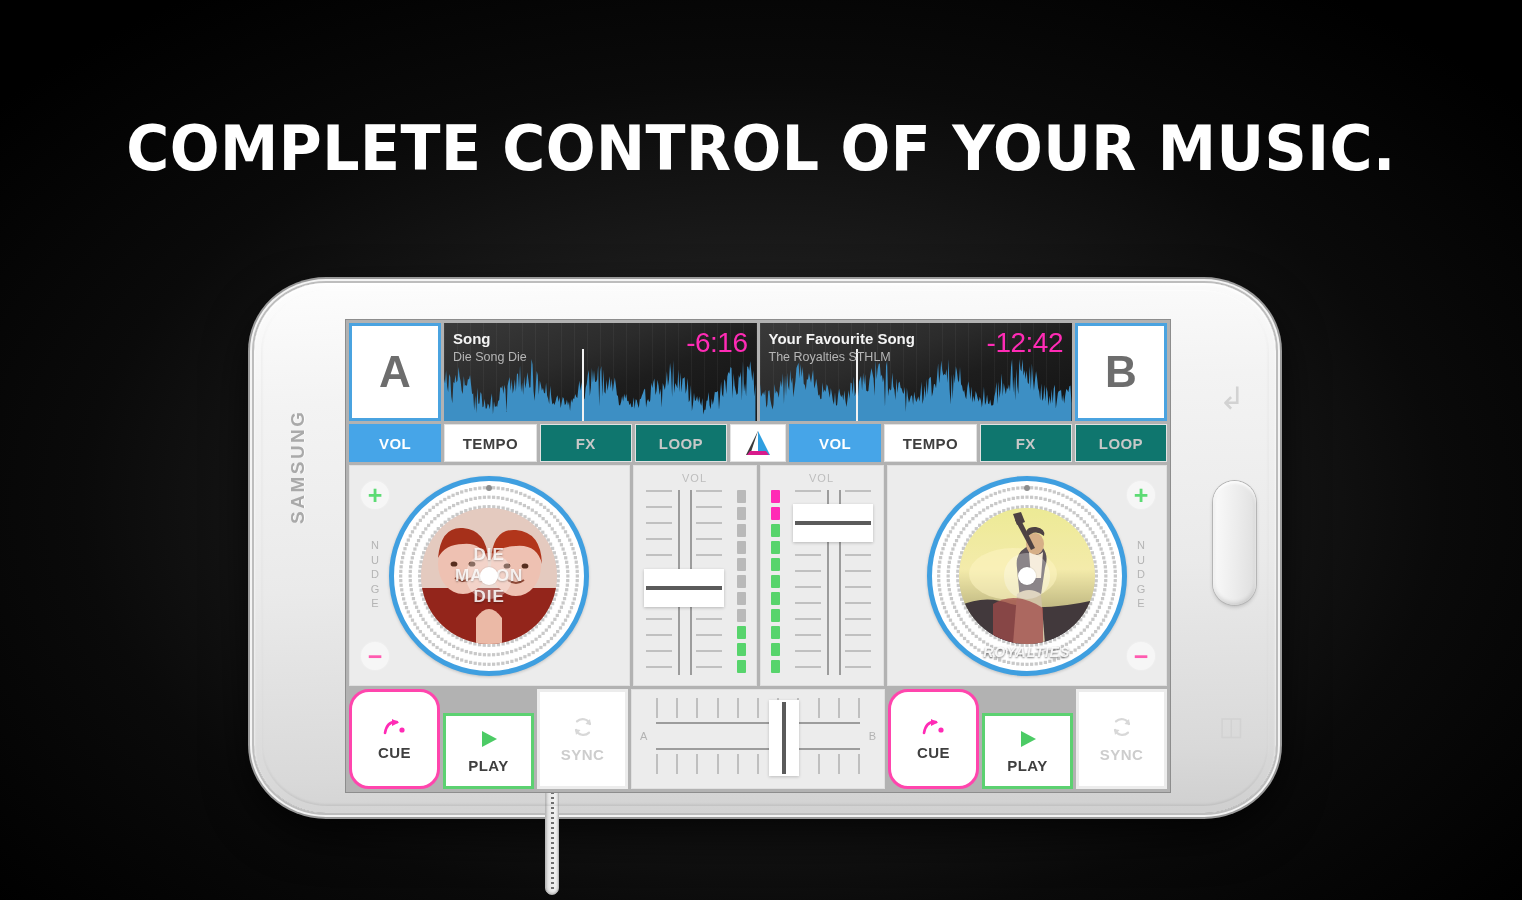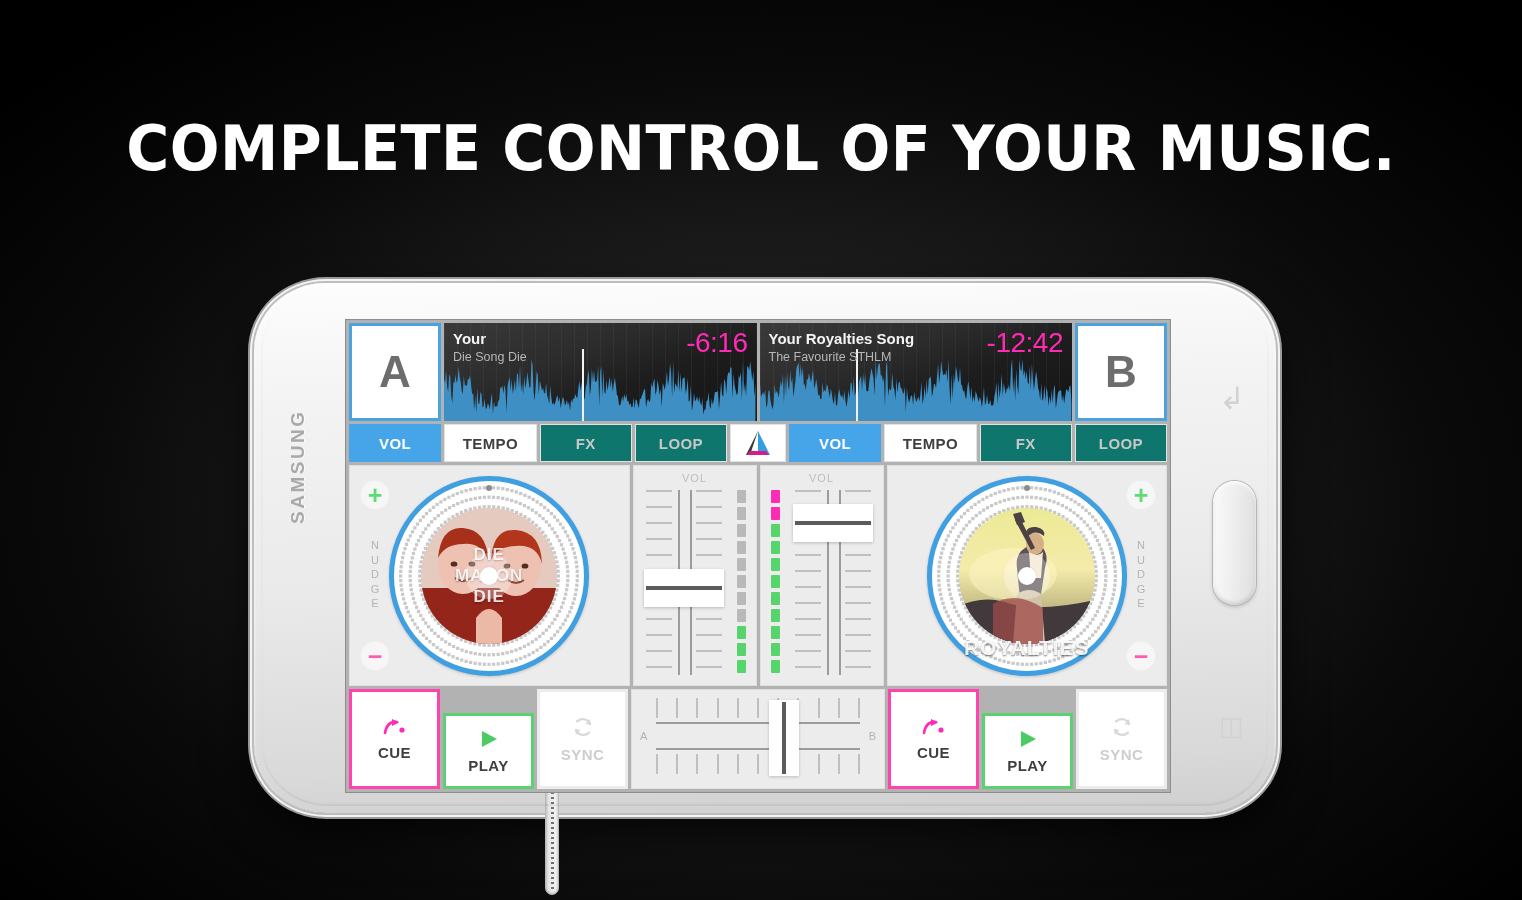--- a/index.html
+++ b/index.html
@@ -184,22 +184,23 @@
     border-radius:50%; background:#8c8c8c;
   }
   .art-label {
     position:absolute; inset:0; display:flex; flex-direction:column;
     align-items:center; justify-content:center;
     color:rgba(255,255,255,.85); font-size:17px; font-weight:bold; line-height:1.25;
     text-align:center; letter-spacing:1px; text-shadow:0 1px 2px rgba(0,0,0,.35);
   }
   .art-label-b {
     position:absolute; left:0; right:0; bottom:16px; text-align:center;
-    color:rgba(255,255,255,.9); font-size:21px; font-weight:bold; letter-spacing:1px;
+    color:rgba(255,255,255,.9); font-size:14px; font-weight:bold; letter-spacing:1px;
     text-shadow:0 1px 2px rgba(0,0,0,.5);
+    font-style:italic;
   }
 
   
   .fader-panel {
     width:124px; background:#ececec; border:1px solid #e0e0e0;
     position:relative;
   }
   .vol-cap { position:absolute; left:0; right:0; text-align:center; color:#bdbdbd; font-size:11px; letter-spacing:1px; }
   .tick-col { position:absolute; width:26px; }
   .tick { height:2px; background:#c0c0c0; margin-bottom:14px; }
@@ -216,21 +217,21 @@
 
   
   .bot-row { display:flex; gap:3px; height:100px; }
   .trans-group { flex:1; display:flex; gap:3px; }
   .tbtn {
     flex:1; background:#fff; display:flex; flex-direction:column;
     align-items:center; justify-content:center; gap:5px;
     font-size:15px; font-weight:bold; color:#3f3f3f; letter-spacing:.5px;
     border:3px solid #e6e6e6;
   }
-  .tbtn.cue { border-color:#ff45ad; }
+  .tbtn.cue { border-color:#ff45ad;border-radius:20px; }
   .tbtn.play { border-color:#5cd171;margin-top:24px; }
   .tbtn.sync { color:#cdcdcd; border-color:#ececec; }
   .xfader {
     width:254px; background:#ececec; border:1px solid #e0e0e0; position:relative;
   }
   .xf-ticks { position:absolute; display:flex; justify-content:space-between; }
   .xf-ticks i { display:block; width:2px; background:#bfbfbf; }
   .xf-rail { position:absolute; height:2px; background:#9c9c9c; }
   .xf-handle {
     position:absolute; width:30px; height:76px; background:#fff;
@@ -263,33 +264,33 @@
     <div class="deck-letter">
       <span>A</span>
     </div>
 
     <div class="wave-panel">
       <div class="grid"></div>
       <svg class="wave-svg" viewBox="0 0 300 64" preserveAspectRatio="none">
           <path d="M0 64 L0 22.1 L1 26.5 L2 13.3 L3 29.6 L4 35.0 L5 16.9 L6 20.1 L7 39.4 L8 46.3 L9 25.0 L10 26.3 L11 17.7 L12 25.6 L13 23.5 L14 10.1 L15 19.4 L16 24.5 L17 34.0 L18 37.0 L19 18.9 L20 28.7 L21 28.0 L22 29.1 L23 22.1 L24 22.4 L25 18.1 L26 27.8 L27 37.2 L28 36.3 L29 53.6 L30 38.3 L31 56.0 L32 30.5 L33 46.8 L34 46.6 L35 35.1 L36 36.9 L37 50.2 L38 49.6 L39 41.8 L40 51.6 L41 51.6 L42 46.4 L43 48.1 L44 52.3 L45 42.3 L46 36.2 L47 57.3 L48 44.2 L49 50.2 L50 48.7 L51 50.1 L52 43.9 L53 43.1 L54 30.0 L55 31.3 L56 28.4 L57 37.1 L58 27.8 L59 32.8 L60 55.1 L61 28.9 L62 23.9 L63 20.1 L64 33.8 L65 21.9 L66 36.5 L67 31.6 L68 22.2 L69 34.8 L70 17.3 L71 16.2 L72 31.0 L73 8.3 L74 34.9 L75 25.6 L76 37.7 L77 19.3 L78 31.5 L79 25.7 L80 15.2 L81 22.6 L82 30.7 L83 30.2 L84 2.0 L85 7.4 L86 34.3 L87 43.7 L88 29.9 L89 14.0 L90 18.1 L91 37.8 L92 23.5 L93 28.0 L94 33.8 L95 30.7 L96 35.7 L97 36.6 L98 25.7 L99 38.4 L100 41.7 L101 47.0 L102 28.8 L103 40.2 L104 47.4 L105 45.7 L106 48.1 L107 44.8 L108 40.4 L109 38.2 L110 45.0 L111 40.1 L112 51.1 L113 45.6 L114 39.9 L115 41.6 L116 47.9 L117 46.9 L118 42.4 L119 48.5 L120 44.6 L121 54.0 L122 41.9 L123 45.8 L124 41.3 L125 42.1 L126 36.9 L127 39.9 L128 40.9 L129 31.0 L130 23.6 L131 33.8 L132 24.9 L133 40.2 L134 40.3 L135 42.5 L136 30.8 L137 26.9 L138 18.2 L139 13.1 L140 39.1 L141 30.2 L142 11.1 L143 25.4 L144 13.1 L145 24.8 L146 24.9 L147 22.4 L148 8.2 L149 49.0 L150 14.5 L151 9.1 L152 39.5 L153 12.5 L154 35.1 L155 36.7 L156 22.7 L157 33.7 L158 27.1 L159 19.2 L160 31.4 L161 21.4 L162 34.7 L163 27.6 L164 20.6 L165 28.1 L166 37.9 L167 39.0 L168 48.0 L169 48.4 L170 45.1 L171 39.0 L172 44.4 L173 36.7 L174 41.5 L175 37.0 L176 44.2 L177 43.8 L178 48.2 L179 46.1 L180 50.2 L181 50.0 L182 40.3 L183 51.8 L184 42.2 L185 42.9 L186 47.5 L187 51.0 L188 42.2 L189 41.7 L190 38.4 L191 36.0 L192 32.7 L193 31.5 L194 50.5 L195 43.9 L196 42.0 L197 45.2 L198 43.3 L199 25.4 L200 30.9 L201 24.9 L202 21.6 L203 38.0 L204 34.0 L205 22.8 L206 28.8 L207 38.0 L208 31.5 L209 50.6 L210 26.1 L211 28.9 L212 32.9 L213 26.4 L214 14.2 L215 29.0 L216 22.6 L217 6.1 L218 15.4 L219 40.1 L220 2.9 L221 36.0 L222 26.0 L223 28.3 L224 31.2 L225 12.4 L226 35.0 L227 15.2 L228 35.4 L229 21.5 L230 21.2 L231 20.1 L232 36.7 L233 31.8 L234 21.1 L235 45.3 L236 42.9 L237 27.9 L238 53.9 L239 47.2 L240 35.7 L241 44.3 L242 42.7 L243 39.0 L244 45.6 L245 39.4 L246 45.8 L247 48.8 L248 41.0 L249 57.5 L250 52.8 L251 52.8 L252 43.8 L253 43.6 L254 34.9 L255 48.5 L256 52.2 L257 41.6 L258 47.7 L259 43.1 L260 34.7 L261 35.3 L262 35.1 L263 33.7 L264 52.6 L265 39.1 L266 24.6 L267 37.5 L268 39.9 L269 22.1 L270 24.5 L271 37.1 L272 19.4 L273 15.1 L274 16.7 L275 10.0 L276 10.9 L277 41.3 L278 16.2 L279 28.5 L280 33.4 L281 37.9 L282 36.3 L283 18.3 L284 20.9 L285 14.7 L286 43.5 L287 4.2 L288 34.8 L289 26.2 L290 39.5 L291 9.5 L292 9.8 L293 13.8 L294 4.0 L295 14.2 L296 24.0 L297 13.2 L298 39.6 L299 26.9 L299 64 Z" fill="#3d8fc4"></path>
         </svg>
       <div class="playhead" style="left:44%"></div>
-      <div class="trk-title">Your</div>
+      <div class="trk-title">Song</div>
       <div class="trk-artist">Die Song Die</div>
       <div class="trk-time">-6:16</div>
     </div>
 
     <div class="wave-panel">
       <div class="grid"></div>
       <svg class="wave-svg" viewBox="0 0 300 64" preserveAspectRatio="none">
           <path d="M0 64 L0 27.0 L1 39.8 L2 37.5 L3 35.1 L4 38.3 L5 32.4 L6 50.7 L7 47.8 L8 34.0 L9 33.2 L10 43.1 L11 48.3 L12 52.4 L13 47.5 L14 26.9 L15 36.6 L16 33.8 L17 36.1 L18 40.8 L19 30.4 L20 23.6 L21 30.2 L22 16.1 L23 46.8 L24 17.7 L25 38.8 L26 16.0 L27 29.1 L28 33.6 L29 12.7 L30 26.4 L31 20.5 L32 40.3 L33 31.8 L34 24.3 L35 11.0 L36 8.3 L37 5.8 L38 21.4 L39 7.1 L40 19.9 L41 9.8 L42 26.8 L43 28.1 L44 32.9 L45 21.9 L46 22.7 L47 16.1 L48 20.9 L49 25.8 L50 18.8 L51 13.0 L52 31.4 L53 28.1 L54 21.7 L55 29.2 L56 38.8 L57 37.2 L58 42.3 L59 41.7 L60 25.2 L61 35.5 L62 32.5 L63 35.1 L64 27.3 L65 29.3 L66 35.0 L67 40.7 L68 30.9 L69 37.1 L70 44.0 L71 47.4 L72 35.3 L73 48.5 L74 48.3 L75 37.6 L76 31.4 L77 37.2 L78 40.3 L79 37.6 L80 43.5 L81 33.2 L82 43.4 L83 50.1 L84 42.6 L85 32.9 L86 42.1 L87 25.5 L88 26.2 L89 37.3 L90 19.4 L91 39.3 L92 35.0 L93 19.8 L94 40.4 L95 24.8 L96 21.8 L97 18.7 L98 33.2 L99 15.8 L100 27.6 L101 17.3 L102 33.6 L103 34.6 L104 34.0 L105 23.4 L106 17.3 L107 11.0 L108 16.3 L109 21.6 L110 38.8 L111 2.7 L112 22.1 L113 11.7 L114 6.8 L115 6.5 L116 19.8 L117 17.4 L118 25.3 L119 20.2 L120 49.8 L121 8.9 L122 4.0 L123 39.3 L124 30.9 L125 33.4 L126 32.3 L127 15.5 L128 29.4 L129 32.8 L130 43.1 L131 21.3 L132 36.1 L133 26.1 L134 24.6 L135 30.7 L136 31.5 L137 35.6 L138 37.0 L139 29.8 L140 54.8 L141 30.8 L142 39.8 L143 45.8 L144 42.2 L145 38.4 L146 38.7 L147 48.1 L148 34.5 L149 40.7 L150 45.2 L151 42.4 L152 39.3 L153 44.4 L154 36.8 L155 24.5 L156 46.9 L157 41.7 L158 28.5 L159 41.1 L160 22.1 L161 37.7 L162 22.2 L163 20.6 L164 20.1 L165 39.6 L166 35.2 L167 27.1 L168 27.3 L169 31.2 L170 19.1 L171 6.4 L172 26.2 L173 17.2 L174 3.4 L175 13.4 L176 18.6 L177 16.8 L178 18.3 L179 12.0 L180 25.7 L181 2.0 L182 32.2 L183 47.4 L184 17.1 L185 42.0 L186 16.7 L187 26.5 L188 9.2 L189 14.2 L190 22.9 L191 25.6 L192 10.0 L193 27.3 L194 28.9 L195 35.1 L196 32.7 L197 39.3 L198 42.2 L199 30.8 L200 24.2 L201 31.5 L202 42.4 L203 29.6 L204 45.4 L205 38.8 L206 45.1 L207 33.9 L208 37.1 L209 41.5 L210 44.7 L211 39.7 L212 43.3 L213 50.4 L214 42.6 L215 29.8 L216 48.0 L217 45.3 L218 37.4 L219 46.6 L220 47.2 L221 42.5 L222 48.4 L223 48.4 L224 47.7 L225 39.6 L226 34.7 L227 24.9 L228 47.0 L229 24.5 L230 40.9 L231 32.6 L232 16.3 L233 38.9 L234 26.1 L235 31.6 L236 37.3 L237 30.5 L238 32.4 L239 27.4 L240 34.6 L241 10.0 L242 2.0 L243 35.6 L244 19.5 L245 43.2 L246 11.7 L247 29.3 L248 37.3 L249 2.0 L250 12.2 L251 14.5 L252 2.0 L253 18.8 L254 13.0 L255 22.3 L256 13.6 L257 25.4 L258 27.3 L259 9.1 L260 33.1 L261 6.6 L262 22.6 L263 33.6 L264 23.2 L265 14.1 L266 21.0 L267 30.9 L268 34.6 L269 43.6 L270 26.3 L271 44.0 L272 41.2 L273 27.5 L274 44.6 L275 29.7 L276 34.9 L277 48.9 L278 38.5 L279 46.9 L280 32.1 L281 46.5 L282 31.4 L283 27.7 L284 51.5 L285 43.7 L286 36.1 L287 33.8 L288 34.0 L289 32.5 L290 44.6 L291 37.6 L292 46.4 L293 38.4 L294 31.9 L295 33.0 L296 35.3 L297 29.3 L298 28.6 L299 46.0 L299 64 Z" fill="#3d8fc4"></path>
         </svg>
       <div class="playhead" style="left:31%"></div>
-      <div class="trk-title">Your Royalties Song</div>
-      <div class="trk-artist">The Favourite STHLM</div>
+      <div class="trk-title">Your Favourite Song</div>
+      <div class="trk-artist">The Royalties STHLM</div>
       <div class="trk-time">-12:42</div>
     </div>
 
     <div class="deck-letter">
       <span>B</span>
     </div>
   </div>
 
   <div class="tab-row">
     <div class="tab active">VOL</div>

